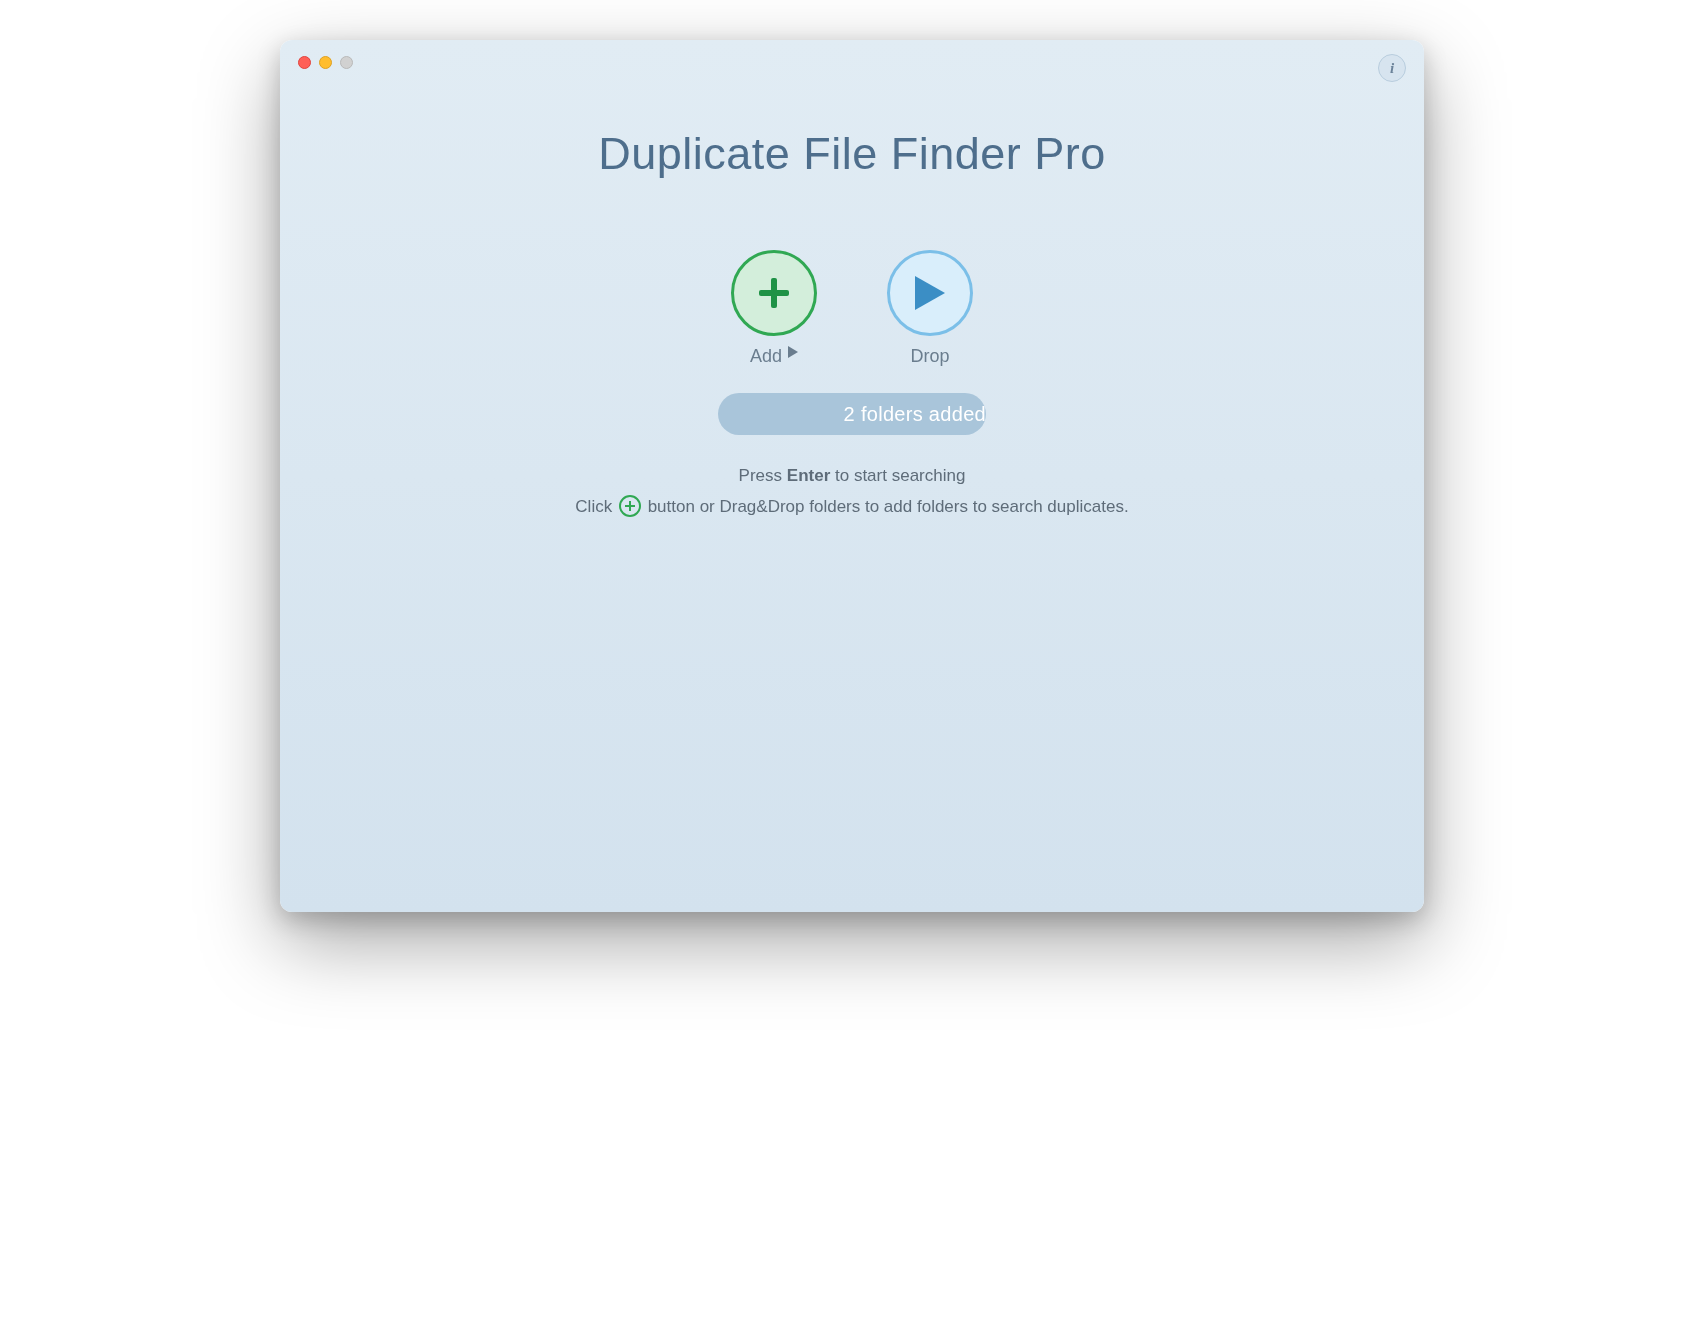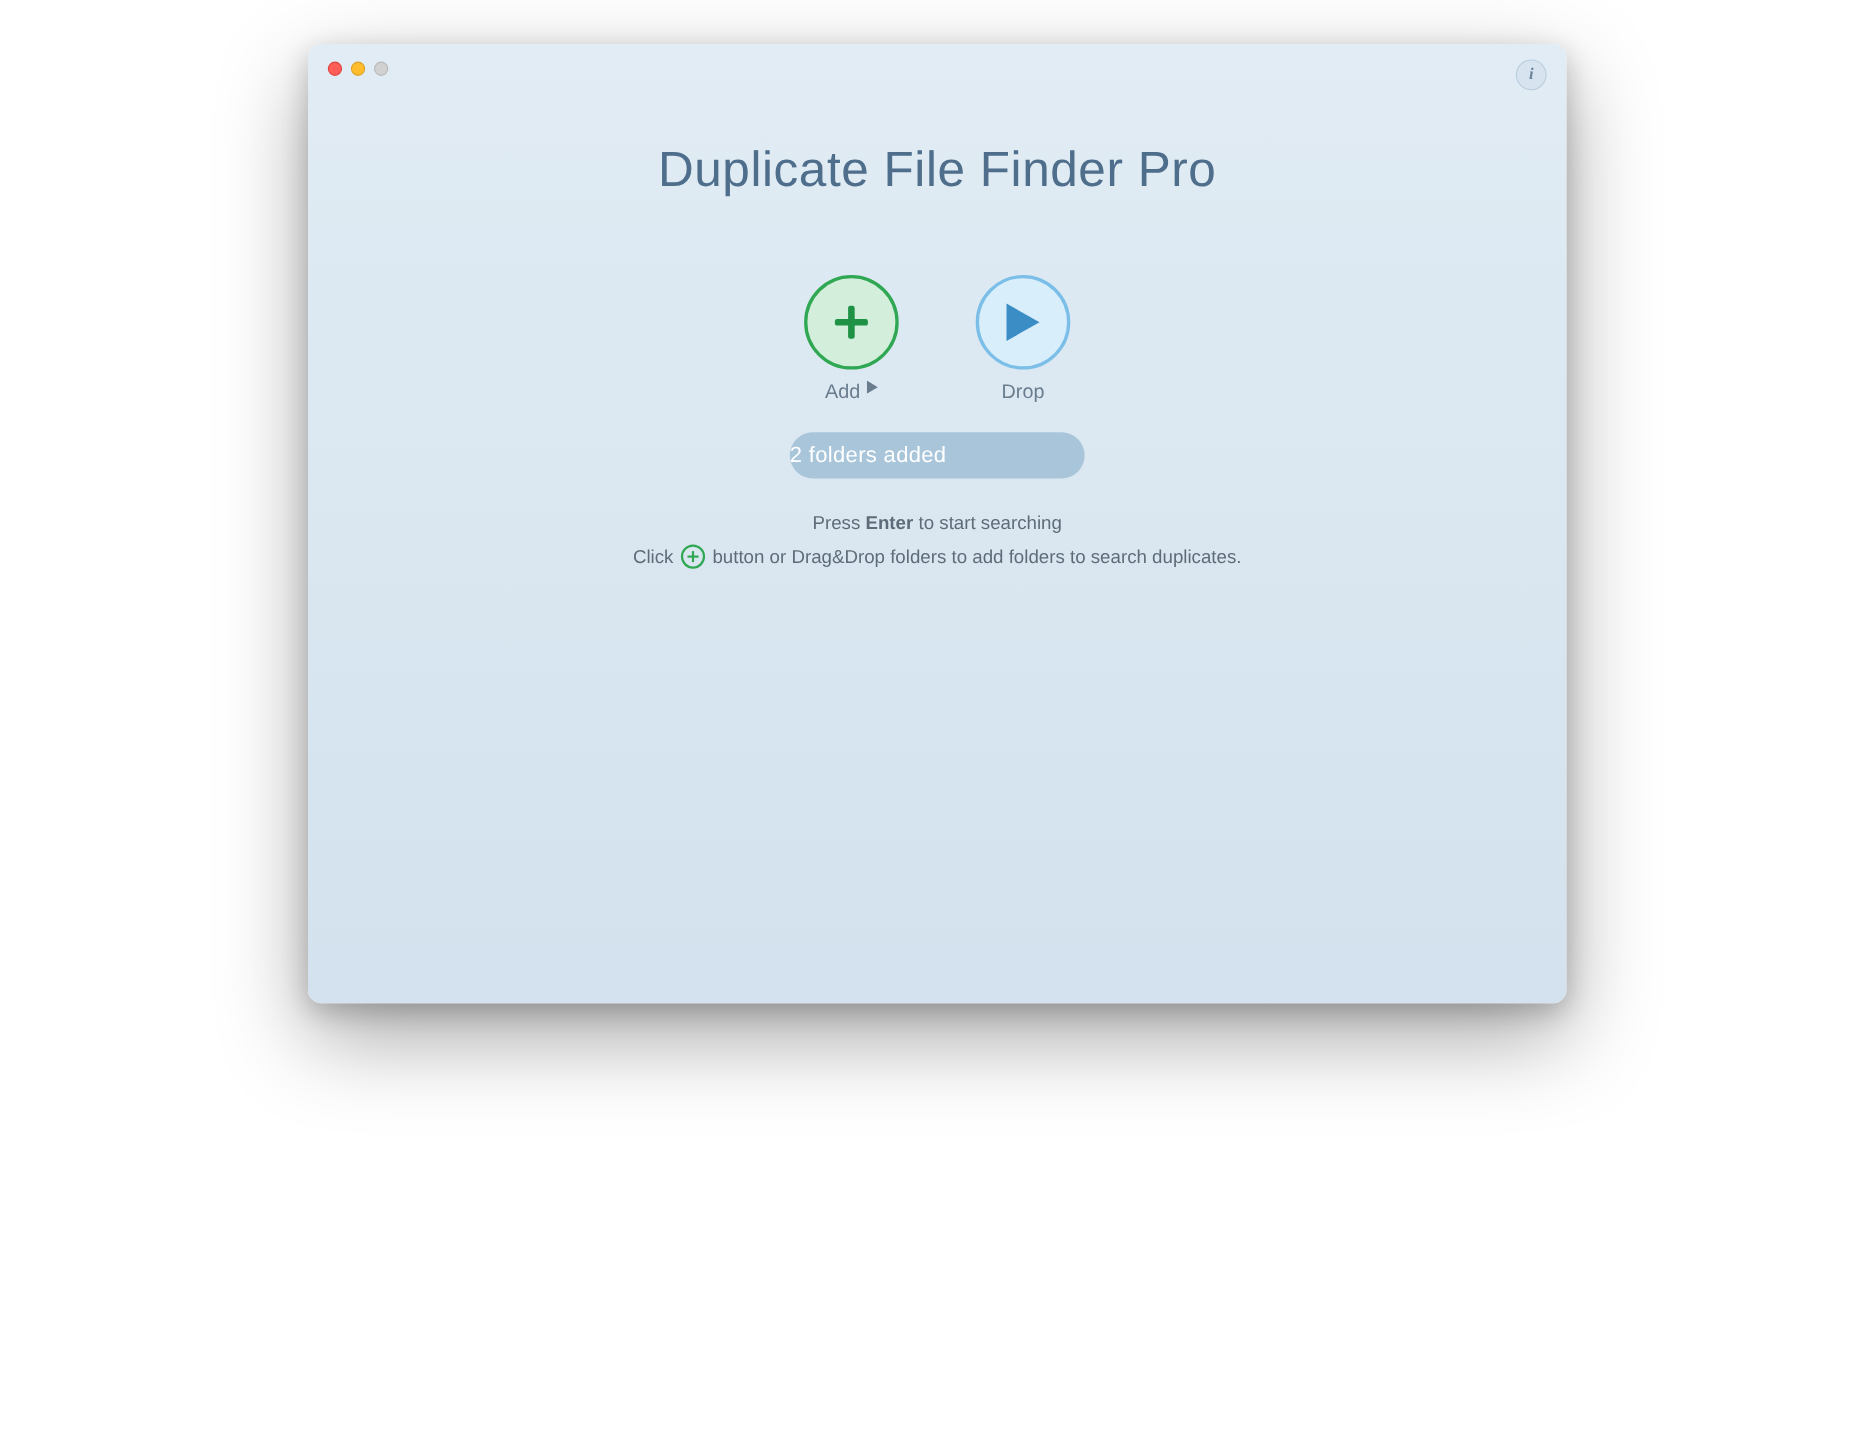--- a/index.html
+++ b/index.html
@@ -214,21 +214,21 @@
 
     
     .pill {
       margin: 26px auto 0;
       width: 268px;
       height: 42px;
       background: #a9c5da;
       border-radius: 22px;
       display: flex;
       align-items: center;
-      justify-content: flex-start;
+      justify-content: flex-end;
       color: #fff;
       font-size: 20px;
       font-weight: 500;
       letter-spacing: 0.3px;
     }
 
     
     .instructions {
       margin-top: 26px;
       text-align: center;

